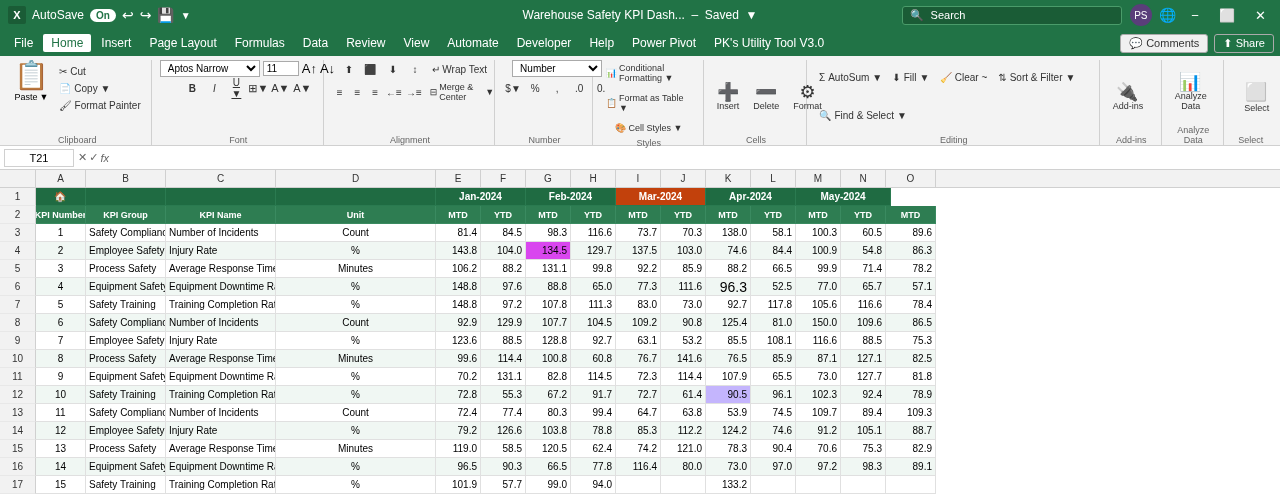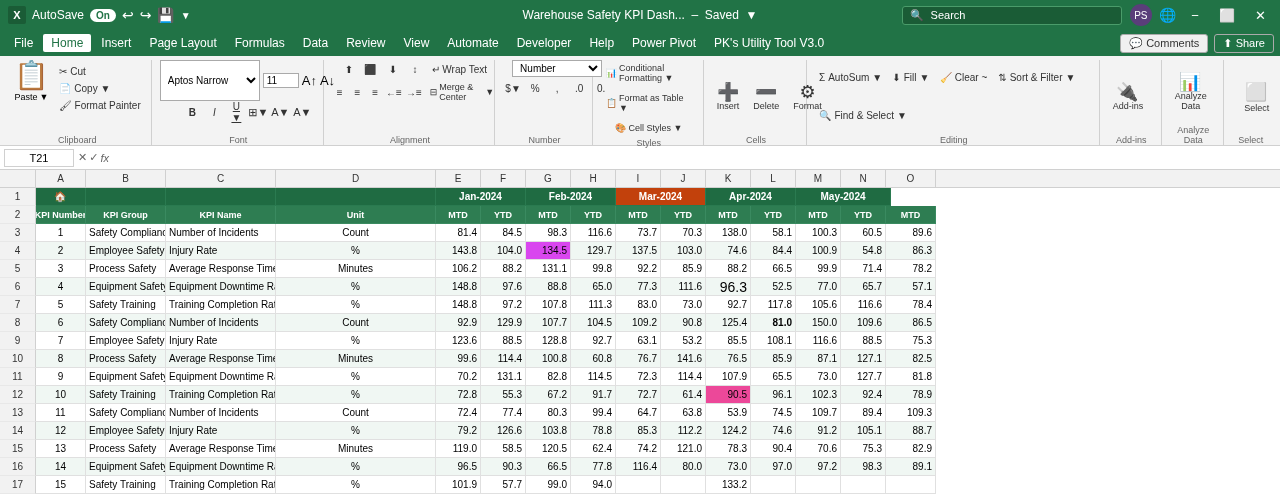--- a/index.html
+++ b/index.html
@@ -101,21 +101,21 @@
     }
 
     .paste-area { display: flex; flex-direction: column; align-items: center; }
     .paste-big { font-size: 28px; line-height: 1; cursor: pointer; padding: 2px 4px; }
     .paste-small { display: flex; gap: 2px; }
 
     .font-select { 
       border: 1px solid #aaa; 
       background: white; 
       font-size: 10px; 
-      padding: 13px 3px; 
+      padding: 1px 3px; 
       width: 100px;
       cursor: pointer;
     }
     .font-size-select {
       border: 1px solid #aaa;
       background: white;
       font-size: 10px;
       padding: 1px 3px;
       width: 36px;
       cursor: pointer;
@@ -685,21 +685,21 @@
         <div class="cell w-80" style="background: rgb(240, 247, 243); font-size: 10px;">Safety Compliance</div>
         <div class="cell w-110" style="background: rgb(240, 247, 243); font-size: 10px;">Number of Incidents</div>
         <div class="cell w-160 center" style="background: rgb(240, 247, 243); font-size: 10px; justify-content: center;">Count</div>
         <div class="cell w-45 right" style="background: rgb(240, 247, 243); font-size: 10px; justify-content: flex-end;">92.9</div>
         <div class="cell w-45 right" style="background: rgb(240, 247, 243); font-size: 10px; justify-content: flex-end;">129.9</div>
         <div class="cell w-45 right" style="background: rgb(240, 247, 243); font-size: 10px; justify-content: flex-end;">107.7</div>
         <div class="cell w-45 right" style="background: rgb(240, 247, 243); font-size: 10px; justify-content: flex-end;">104.5</div>
         <div class="cell w-45 right" style="background: rgb(240, 247, 243); font-size: 10px; justify-content: flex-end;">109.2</div>
         <div class="cell w-45 right" style="background: rgb(240, 247, 243); font-size: 10px; justify-content: flex-end;">90.8</div>
         <div class="cell w-45 right" style="background: rgb(240, 247, 243); font-size: 10px; justify-content: flex-end;">125.4</div>
-        <div class="cell w-45 right" style="background: rgb(240, 247, 243); font-size: 10px; justify-content: flex-end; font-weight: bold;">81.0</div>
+        <div class="cell w-45 right" style="background: rgb(240, 247, 243); font-size: 10px; justify-content: flex-end;">81.0</div>
         <div class="cell w-45 right" style="background: rgb(240, 247, 243); font-size: 10px; justify-content: flex-end;">150.0</div>
         <div class="cell w-45 right" style="background: rgb(240, 247, 243); font-size: 10px; justify-content: flex-end;">109.6</div>
         <div class="cell right" style="background: rgb(240, 247, 243); font-size: 10px; width: 50px; min-width: 50px; justify-content: flex-end;">86.5</div>
       </div>
       <div class="grid-row" style="height: 18px;">
         <div class="row-num">9</div>
         <div class="cell w-50 center" style="background: rgb(255, 255, 255); font-size: 10px; justify-content: center;">7</div>
         <div class="cell w-80" style="background: rgb(255, 255, 255); font-size: 10px;">Employee Safety</div>
         <div class="cell w-110" style="background: rgb(255, 255, 255); font-size: 10px;">Injury Rate</div>
         <div class="cell w-160 center" style="background: rgb(255, 255, 255); font-size: 10px; justify-content: center;">%</div>
@@ -756,21 +756,21 @@
         <div class="cell w-50 center" style="background: rgb(240, 247, 243); font-size: 10px; justify-content: center;">10</div>
         <div class="cell w-80" style="background: rgb(240, 247, 243); font-size: 10px;">Safety Training</div>
         <div class="cell w-110" style="background: rgb(240, 247, 243); font-size: 10px;">Training Completion Rate</div>
         <div class="cell w-160 center" style="background: rgb(240, 247, 243); font-size: 10px; justify-content: center;">%</div>
         <div class="cell w-45 right" style="background: rgb(240, 247, 243); font-size: 10px; justify-content: flex-end;">72.8</div>
         <div class="cell w-45 right" style="background: rgb(240, 247, 243); font-size: 10px; justify-content: flex-end;">55.3</div>
         <div class="cell w-45 right" style="background: rgb(240, 247, 243); font-size: 10px; justify-content: flex-end;">67.2</div>
         <div class="cell w-45 right" style="background: rgb(240, 247, 243); font-size: 10px; justify-content: flex-end;">91.7</div>
         <div class="cell w-45 right" style="background: rgb(240, 247, 243); font-size: 10px; justify-content: flex-end;">72.7</div>
         <div class="cell w-45 right" style="background: rgb(240, 247, 243); font-size: 10px; justify-content: flex-end;">61.4</div>
-        <div class="cell w-45 right" style="background: #ec4899; font-size: 10px; justify-content: flex-end;">90.5</div>
+        <div class="cell w-45 right" style="background: #c4b5fd; font-size: 10px; justify-content: flex-end;">90.5</div>
         <div class="cell w-45 right" style="background: rgb(240, 247, 243); font-size: 10px; justify-content: flex-end;">96.1</div>
         <div class="cell w-45 right" style="background: rgb(240, 247, 243); font-size: 10px; justify-content: flex-end;">102.3</div>
         <div class="cell w-45 right" style="background: rgb(240, 247, 243); font-size: 10px; justify-content: flex-end;">92.4</div>
         <div class="cell right" style="background: rgb(240, 247, 243); font-size: 10px; width: 50px; min-width: 50px; justify-content: flex-end; text-align: right;">78.9</div>
       </div>
       <div class="grid-row" style="height: 18px;">
         <div class="row-num">13</div>
         <div class="cell w-50 center" style="background: rgb(255, 255, 255); font-size: 10px; justify-content: center;">11</div>
         <div class="cell w-80" style="background: rgb(255, 255, 255); font-size: 10px;">Safety Compliance</div>
         <div class="cell w-110" style="background: rgb(255, 255, 255); font-size: 10px;">Number of Incidents</div>

